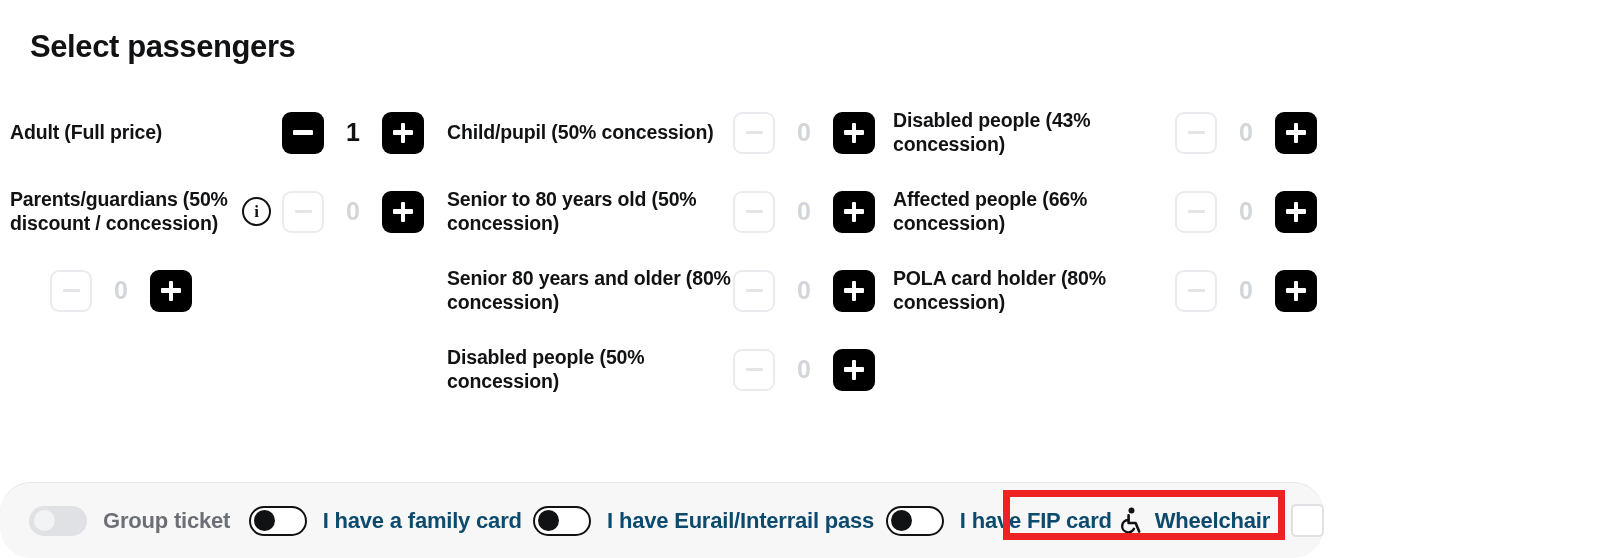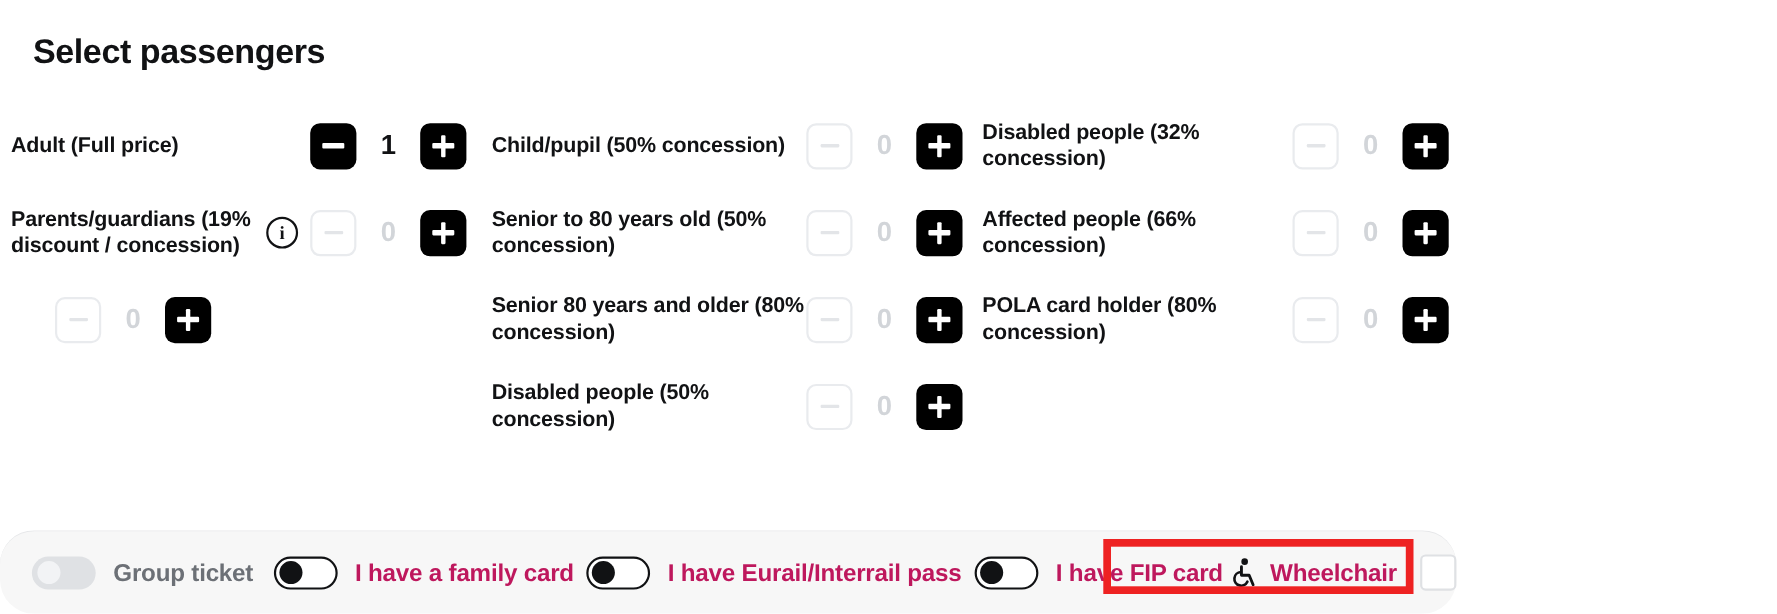--- a/index.html
+++ b/index.html
@@ -151,21 +151,21 @@
 
   .option {
     display: flex;
     align-items: center;
     flex: 0 0 auto;
   }
   .option-label {
     font-size: 22px;
     font-weight: 700;
     letter-spacing: -0.2px;
-    color: #be185d;
+    color: #0c4a6e;
     white-space: nowrap;
   }
   .option-label.disabled { color: #6c7076; }
 
   .toggle {
     width: 58px;
     height: 30px;
     flex: 0 0 58px;
     border-radius: 15px;
     border: 2px solid #111214;
@@ -252,21 +252,21 @@
             </button>
           <div class="count">1</div>
           <button class="btn plus">
               <span class="glyph-h"></span>
               <span class="glyph-v"></span>
             </button>
         </div>
       </div>
 
       <div class="pax-row">
-        <div class="pax-label">Parents/guardians (19% discount / concession)</div>
+        <div class="pax-label">Parents/guardians (50% discount / concession)</div>
         <div class="stepper">
           <div class="info-icon">i</div>
           <button class="btn minus disabled">
               <span class="glyph-h"></span>
             </button>
           <div class="count zero">0</div>
           <button class="btn plus">
               <span class="glyph-h"></span>
               <span class="glyph-v"></span>
             </button>
@@ -345,21 +345,21 @@
               <span class="glyph-v"></span>
             </button>
         </div>
       </div>
 
     </div>
 
     <div class="col col-3">
 
       <div class="pax-row">
-        <div class="pax-label">Disabled people (32% concession)</div>
+        <div class="pax-label">Disabled people (43% concession)</div>
         <div class="stepper">
           <button class="btn minus disabled">
               <span class="glyph-h"></span>
             </button>
           <div class="count zero">0</div>
           <button class="btn plus">
               <span class="glyph-h"></span>
               <span class="glyph-v"></span>
             </button>
         </div>

